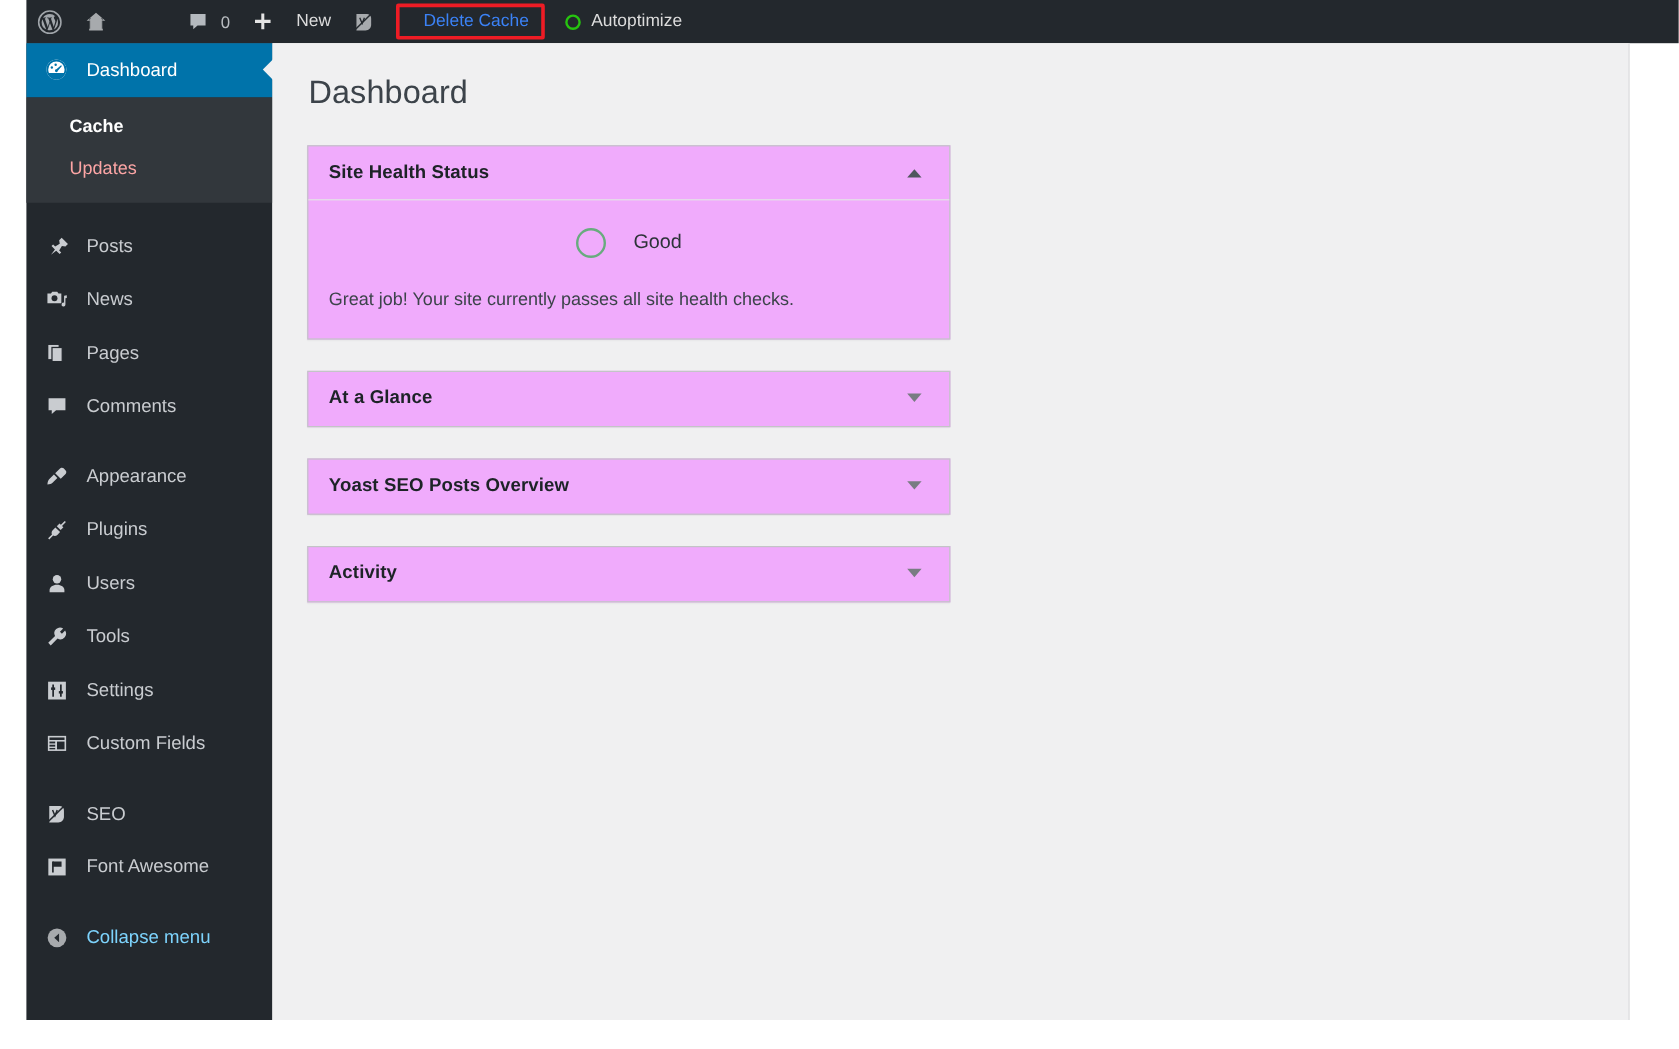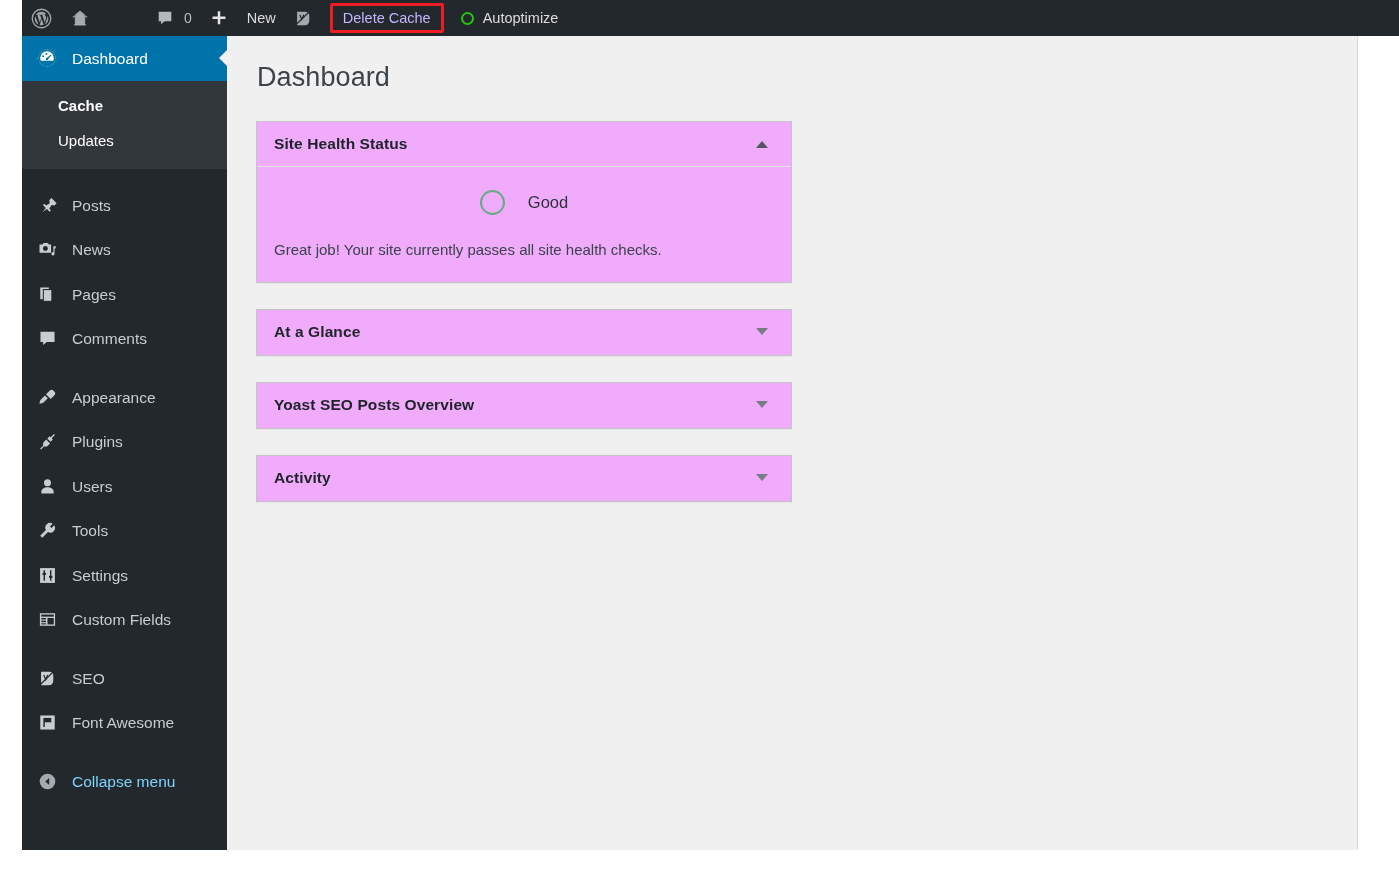--- a/index.html
+++ b/index.html
@@ -51,21 +51,21 @@
   #delete-cache-wrap {
     position: relative;
     display: flex;
     align-items: center;
     height: 30px;
     margin-left: 8px;
     padding: 0 10px;
     border: 3px solid #ee1c25;
     border-radius: 2px;
   }
-  #delete-cache-wrap .lbl { color: #c4b5fd; font-size: 14.5px; }
+  #delete-cache-wrap .lbl { color: #3b82f6; font-size: 14.5px; margin-left: 10px; }
 
   .autoptimize-ring {
     width: 13px; height: 13px;
     border: 2.2px solid #26c40f;
     border-radius: 50%;
     display:block;
   }
 
   
   #sidebar {
@@ -110,21 +110,21 @@
   }
 
   #dashboard-submenu {
     background: #32373c;
     padding: 7px 0 10px 0;
   }
   .submenu-item {
     display: block;
     padding: 7px 0 7px 36px;
     font-size: 15px;
-    color: #ffffff;
+    color: #fca5a5;
     line-height: 1.45;
   }
   .submenu-item.current { color: #ffffff; font-weight: bold; }
 
   .menu-sep { height: 14px; }
 
   .collapse-item { color: #7dd3fc; }
 
   
   #content {

